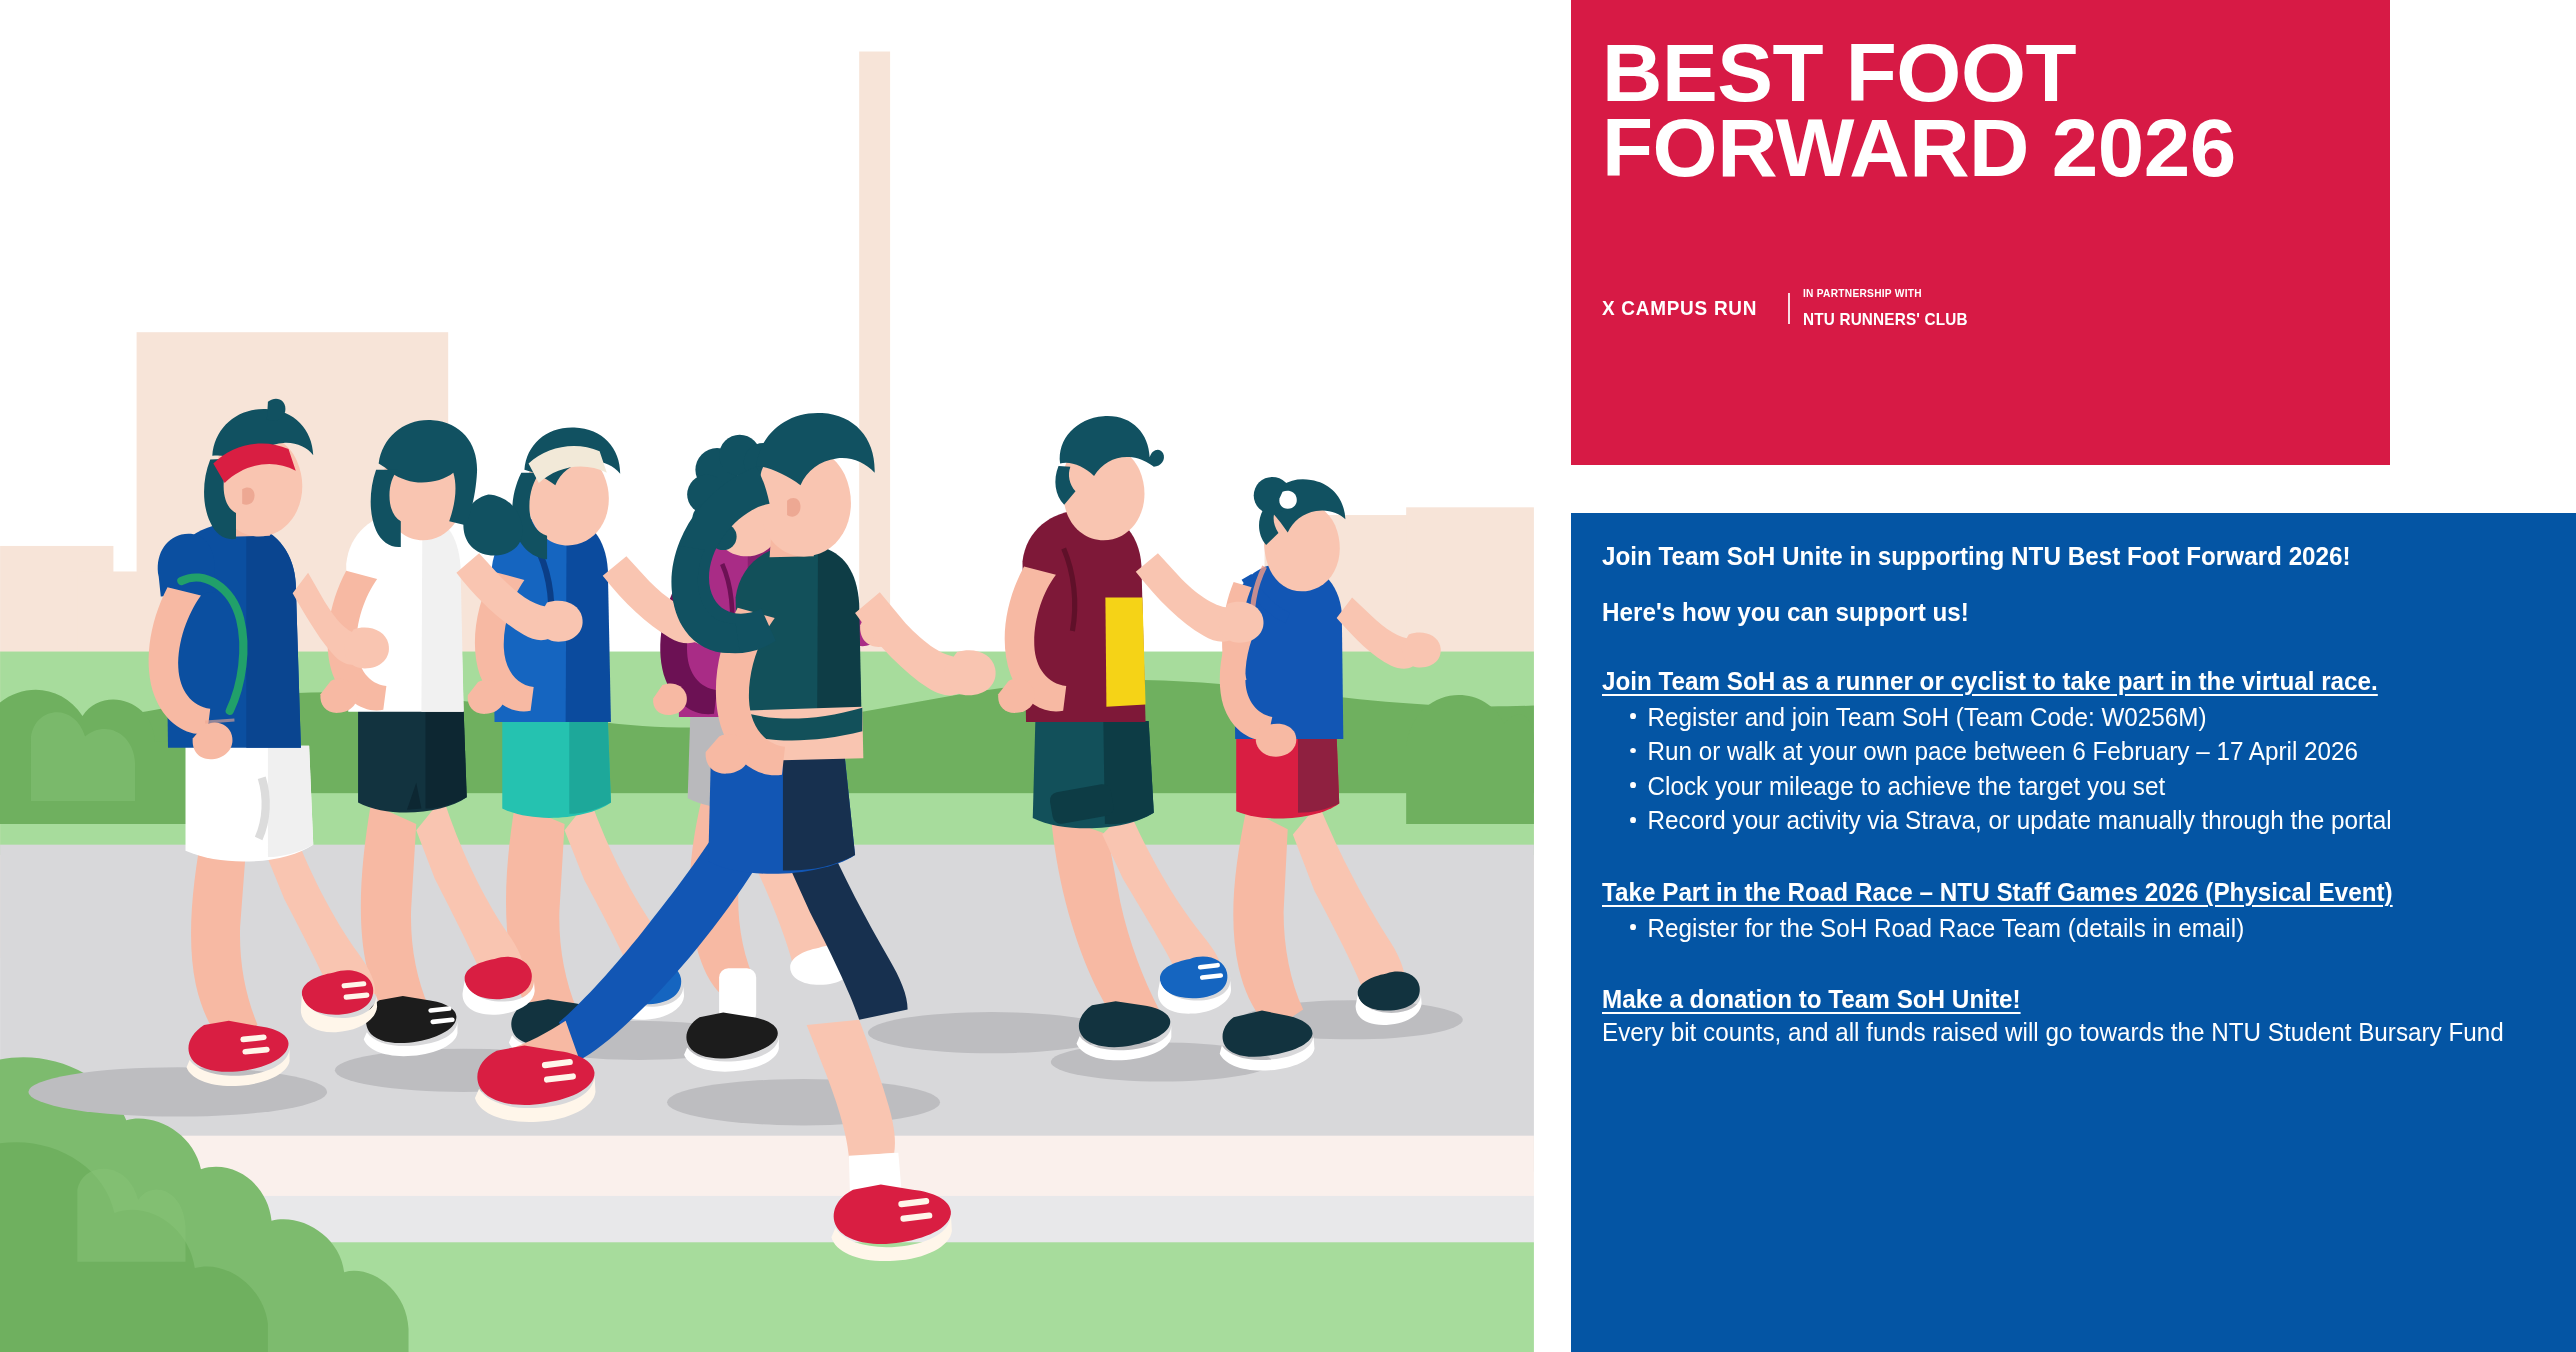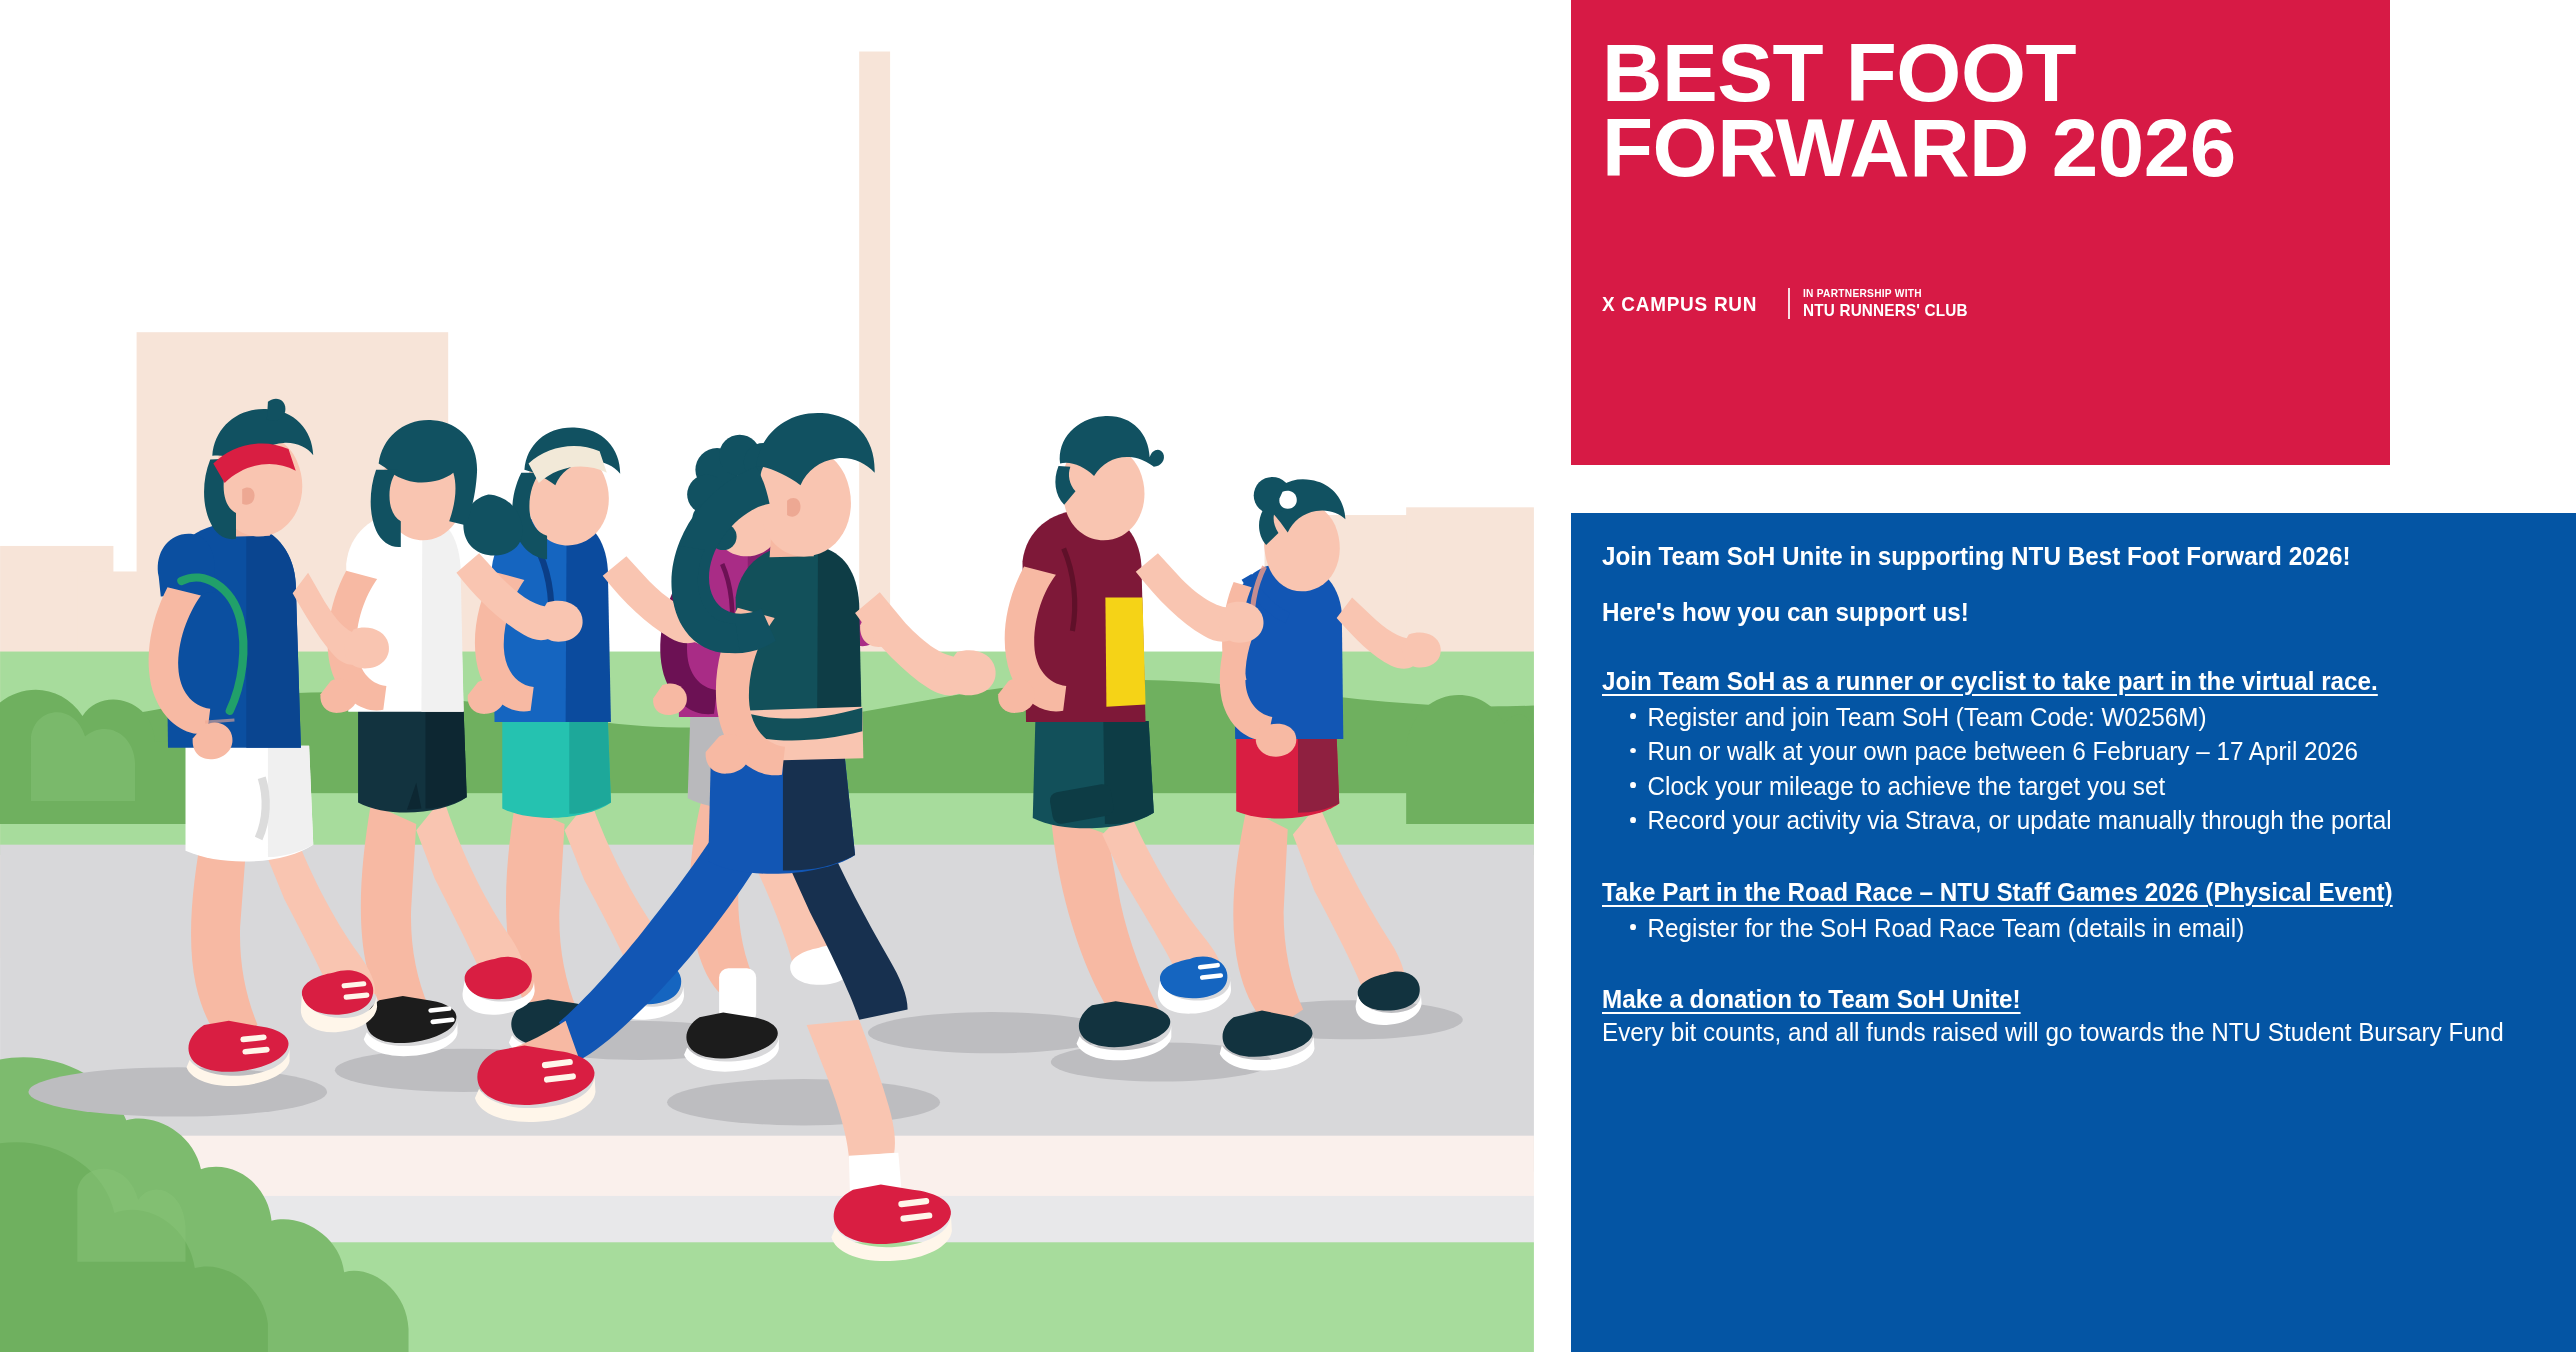--- a/index.html
+++ b/index.html
@@ -40,21 +40,21 @@
   #campus-run{
     color:#ffffff;font-weight:700;font-size:20.6px;letter-spacing:0.8px;
     font-family:"Liberation Sans Narrow","Liberation Sans",sans-serif;
     transform:scaleX(0.92);transform-origin:left center;white-space:nowrap;
     text-transform:uppercase;
   }
   #lockup-divider{
     width:1.5px;height:31px;background:#ffffff;opacity:.85;
     margin:0 13.4px 0 17.5px;flex:none;
   }
-  #partner-block{display:flex;flex-direction:column;justify-content:center;}
+  #partner-block{display:flex;flex-direction:column;justify-content:center;gap:9px;}
   #partner-top{
     color:#ffffff;font-weight:700;font-size:11.3px;letter-spacing:0.3px;
     font-family:"Liberation Sans Narrow","Liberation Sans",sans-serif;
     transform:scaleX(0.9);transform-origin:left center;white-space:nowrap;
     text-transform:uppercase;line-height:1.15;
   }
   #partner-name{
     color:#ffffff;font-weight:700;font-size:17px;letter-spacing:0.2px;
     font-family:"Liberation Sans Narrow","Liberation Sans",sans-serif;
     transform:scaleX(0.9);transform-origin:left center;white-space:nowrap;

